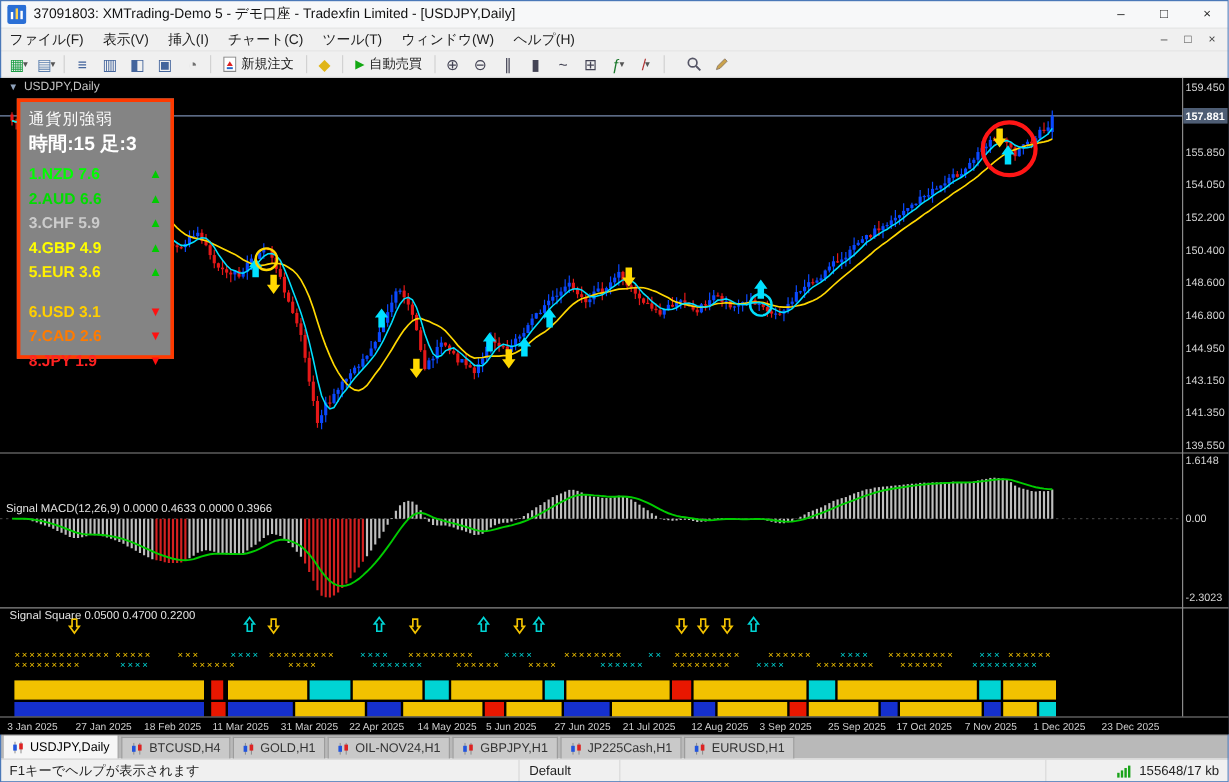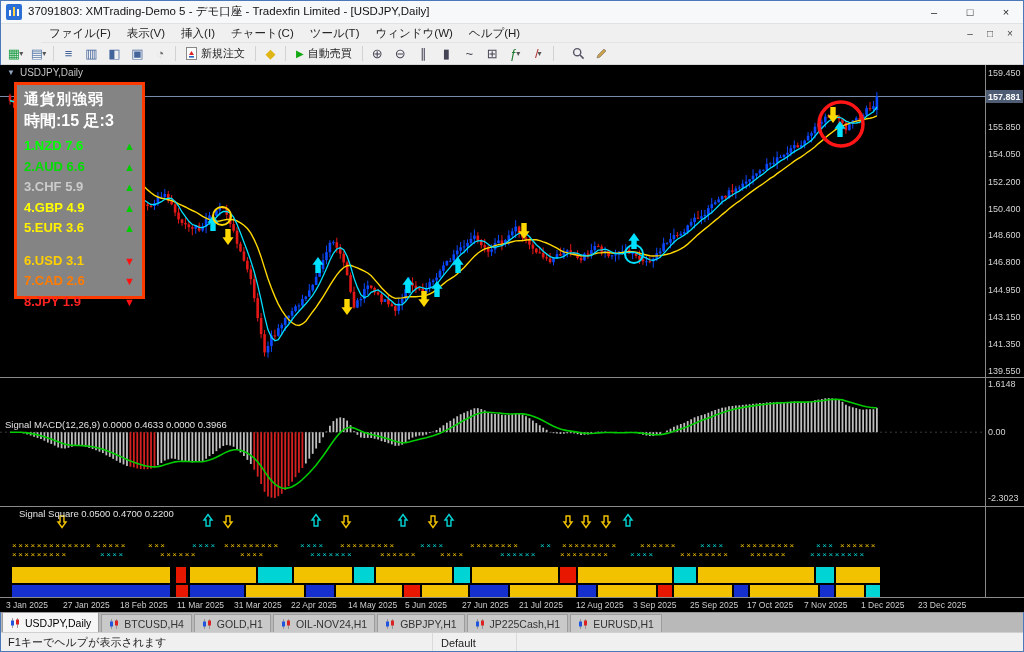--- a/index.html
+++ b/index.html
@@ -5,45 +5,45 @@
   html,body{margin:0;padding:0;background:#fff;}
   body{width:1024px;height:652px;overflow:hidden;font-family:"Liberation Sans",sans-serif;}
   #app{position:relative;width:1024px;height:652px;outline:1px solid #4a78b8;outline-offset:-1px;background:#f0f0f0;}
   
   .titlebar{height:24px;background:#f7f8f9;display:flex;align-items:center;padding-left:6px;font-size:11.5px;color:#111;border-bottom:1px solid #e2e2e2;box-sizing:border-box;}
   .app-icon{width:16px;height:16px;margin-right:6px;display:inline-flex;}
   .title-text{white-space:nowrap;}
   .win-controls{margin-left:auto;display:flex;height:24px;}
   .wbtn{width:36px;height:24px;line-height:24px;text-align:center;font-size:11px;color:#222;cursor:pointer;}
   
-  .menubar{height:19px;background:#f0f0f0;display:flex;align-items:center;font-size:11.5px;color:#222;border-bottom:1px solid #e3e3e3;box-sizing:border-box;margin-left:41px;}
+  .menubar{height:19px;background:#f0f0f0;display:flex;align-items:center;font-size:11.5px;color:#222;border-bottom:1px solid #e3e3e3;box-sizing:border-box;}
   .menu-item{padding:2px 8px;cursor:pointer;white-space:nowrap;}
   #mdi-controls{margin-left:auto;display:flex;padding-right:4px;}
   .mdi-btn{width:20px;text-align:center;font-size:10px;color:#444;cursor:pointer;}
   
   .toolbar{height:22px;background:#f0f0f0;display:flex;align-items:center;padding:0 4px;border-bottom:1px solid #d6d6d6;box-sizing:border-box;}
   .tbtn{min-width:21px;height:19px;display:inline-flex;align-items:center;justify-content:center;font-size:13px;cursor:pointer;border:1px solid transparent;border-radius:2px;}
   .tbtn .glyph{line-height:1;}
   .drop{font-size:8px;color:#555;margin-left:-1px;}
   .tsep{width:1px;height:15px;background:#d2d2d2;margin:0 3px;}
   .tool-label-btn{display:inline-flex;align-items:center;gap:4px;font-size:11px;height:19px;padding:0 6px;color:#222;cursor:pointer;border:1px solid transparent;border-radius:2px;white-space:nowrap;}
   .tfgroup{margin-left:auto;display:flex;gap:1px;}
   .tf{min-width:23px;height:16px;display:inline-flex;align-items:center;justify-content:center;font-size:9.5px;font-weight:bold;color:#555;border:1px solid transparent;cursor:pointer;}
   .tf.active{background:#cfe0f5;border-color:#86a7cf;color:#102a4a;}
   .rightIcons{display:flex;margin-left:10px;}
   
   .chart-area{position:relative;width:1024px;height:547px;background:#000;}
   #chart-svg{display:block;position:absolute;left:0;top:0;cursor:crosshair;}
   #symlabel{position:absolute;left:7px;top:2px;color:#c4c4c4;font-size:10px;z-index:2;display:flex;align-items:center;gap:5px;}
   #symlabel .tri{font-size:8px;color:#8fa3bd;cursor:pointer;}
   #macd-label{position:absolute;left:5px;top:314px;color:#e2e2e2;font-size:9.5px;z-index:2;white-space:nowrap;margin-top:40px;}
-  #square-label{position:absolute;left:19px;top:443px;color:#e2e2e2;font-size:9.5px;z-index:2;white-space:nowrap;}
+  #square-label{position:absolute;left:8px;top:443px;color:#e2e2e2;font-size:9.5px;z-index:2;white-space:nowrap;}
   
   #strength{position:absolute;left:14px;top:17px;width:131px;height:217px;background:#848484;border:3px solid #ff3a00;box-sizing:border-box;padding:5px 7px 3px 7px;z-index:3;color:#fff;}
-  .str-title{font-size:15px;font-weight:bold;letter-spacing:1px;}
+  .str-title{font-size:13px;font-weight:normal;letter-spacing:1px;}
   .str-sub{font-size:16px;margin-top:2px;font-weight:bold;}
   #strength-rows{margin-top:4px;}
   .str-row{display:flex;justify-content:space-between;align-items:flex-end;font-size:13px;font-weight:bold;line-height:20.5px;}
   .str-arrow{font-size:11px;}
   
   .tabbar{height:20px;background:#b9b9b9;display:flex;align-items:flex-end;padding:0 2px;gap:2px;border-top:1px solid #979797;box-sizing:border-box;}
   .tab{height:17px;display:inline-flex;align-items:center;gap:4px;padding:0 7px;font-size:10.5px;color:#333;background:#c9c9c9;border:1px solid #9c9c9c;border-bottom:none;cursor:pointer;white-space:nowrap;}
   .tab.active{background:#f6f6f6;color:#000;height:19px;}
   
   .statusbar{height:20px;background:#f0f0f0;display:flex;align-items:center;font-size:11px;color:#222;border-top:1px solid #cfcfcf;box-sizing:border-box;}
@@ -1210,15 +1210,24 @@
           <rect x="6" y="1.5" width="3" height="5" fill="#dd2222"></rect>
         </svg>
         <span>EURUSD,H1</span>
       </span>
     </div>
 
   <div class="statusbar">
     <span class="sb-panel sb-help">F1キーでヘルプが表示されます</span>
     <span class="sb-panel sb-default">Default</span>
     <span class="sb-panel sb-spacer"></span>
+    <span class="sb-panel sb-traffic">
+      <span class="bars">
+          <i></i>
+          <i></i>
+          <i></i>
+          <i></i>
+        </span>
+      <span>155648/17 kb</span>
+    </span>
   </div>
 
 </div>
 
 </body></html>

